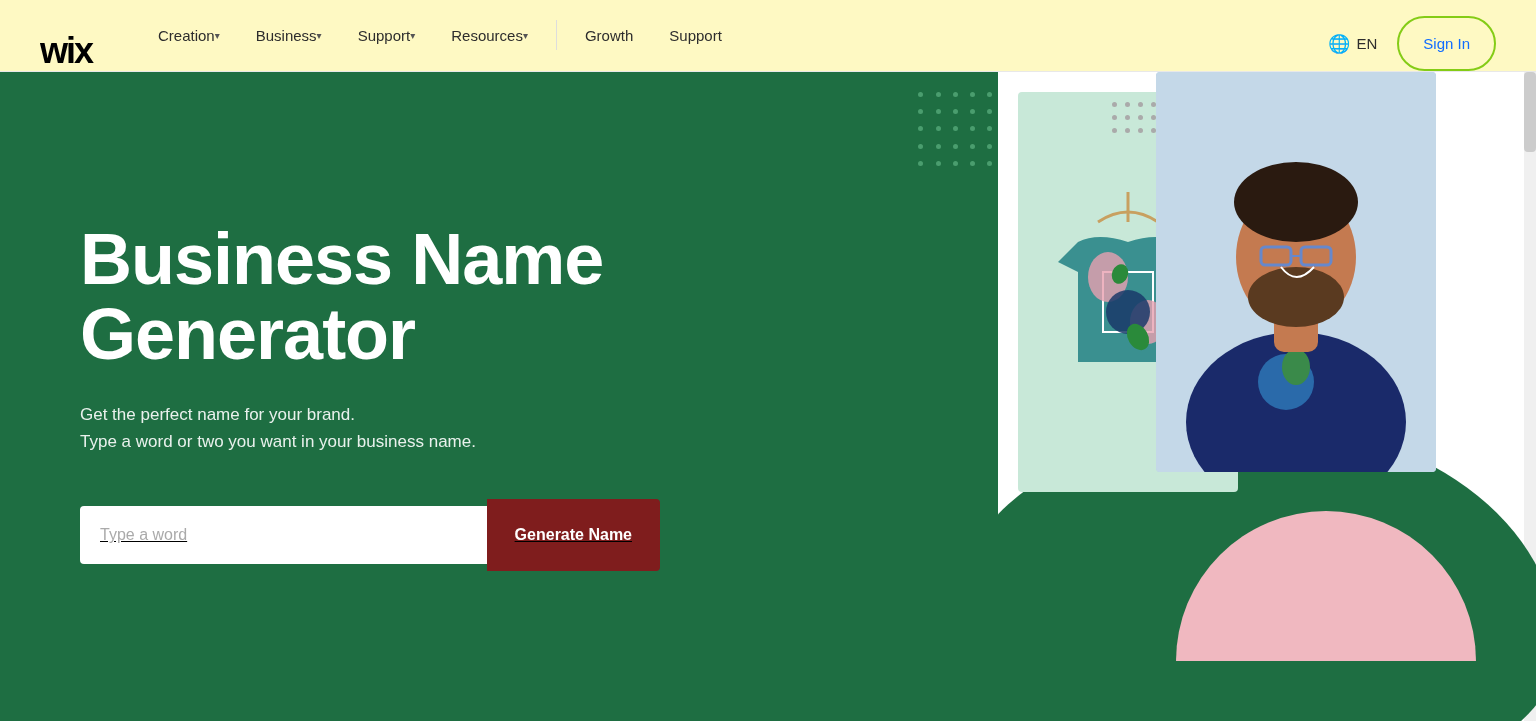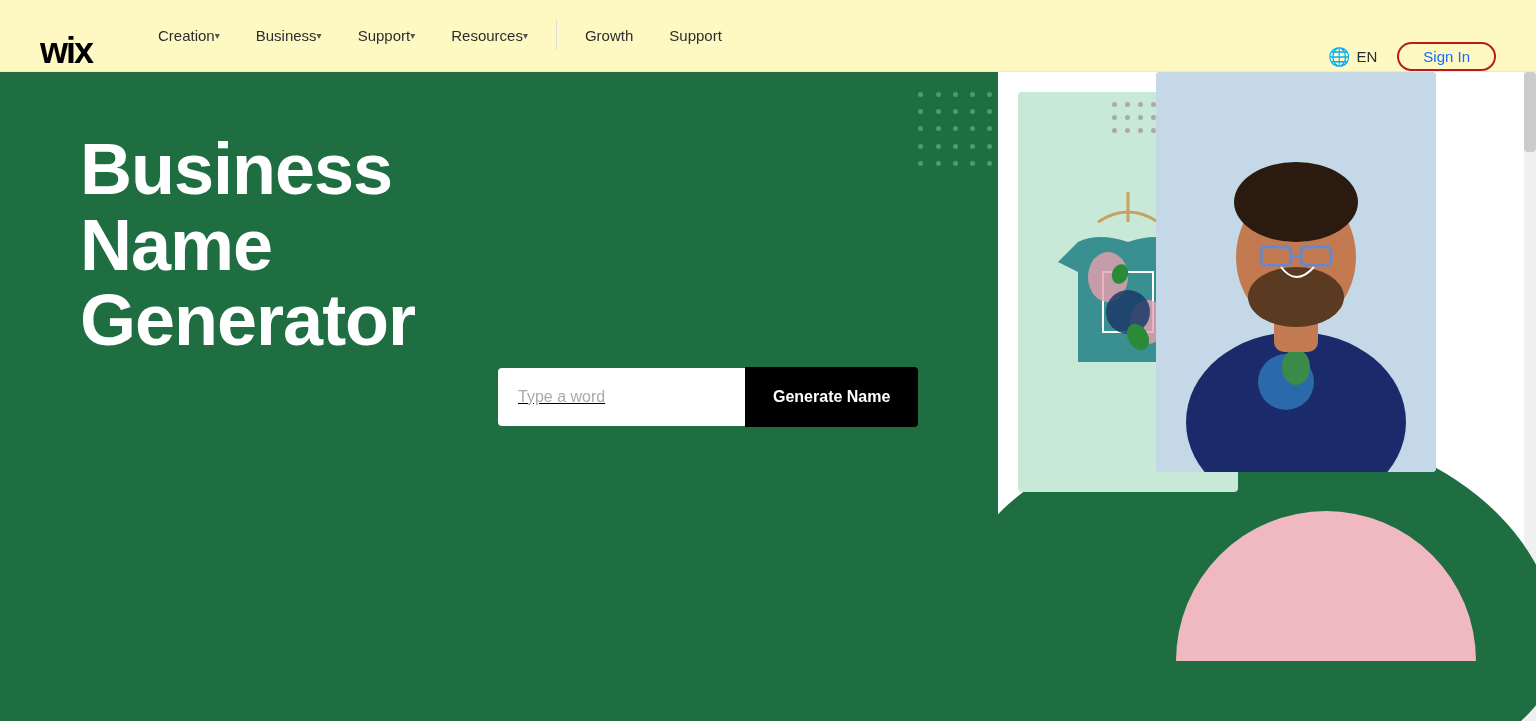--- a/index.html
+++ b/index.html
@@ -31,34 +31,34 @@
     .nav-plain { padding: 0 18px; }
     .nav-right {
       display: flex; align-items: center; gap: 20px; margin-left: auto;
     }
     .lang-btn {
       display: flex; align-items: center; gap: 6px;
       font-size: 15px; color: #2d2d2d; cursor: pointer;
     }
     .globe-icon { font-size: 18px; }
     .sign-in-btn {
-      border: 2px solid #b91c1c; border-radius: 30px;
-      padding: 4px 24px; font-size: 15px; color: #116dff;
+      border: 2px solid #84cc16; border-radius: 30px;
+      padding: 17px 24px; font-size: 15px; color: #116dff;
       background: transparent; cursor: pointer; font-weight: 500;
     }
 
     
     .hero {
       margin-top: 72px;
       width: 100%; height: calc(721px - 72px);
       display: flex; position: relative; overflow: hidden;
     }
     .hero-left {
       width: 65%; background: #1e6e42;
-      display: flex; 
+      display: flex; flex-direction: column;
       justify-content: center; padding: 60px 80px;
       position: relative; z-index: 2;
     }
     .hero-right {
       flex: 1; background: #fff;
       position: relative; overflow: hidden;
     }
     .hero-title {
       font-size: 72px; font-weight: 800; color: #fff;
       line-height: 1.05; margin-bottom: 28px;
@@ -74,22 +74,22 @@
       text-decoration: underline;
     }
     .search-input {
       flex: 1; height: 58px; padding: 0 20px;
       font-size: 16px; border: none; outline: none;
       background: #fff; color: #333;
       border-radius: 4px 0 0 4px;
     }
     .search-input::placeholder { color: #aaa; }
     .generate-btn {
-      height: 60px; padding: 0 28px;
-      background: #000000; color: #fff;
+      height: 72px; padding: 0 28px;
+      background: #7f1d1d; color: #fff;
       font-size: 16px; font-weight: 600;
       border: none; cursor: pointer;
       border-radius: 0 4px 4px 0;
       white-space: nowrap;
     }
 
     
     .dots-grid {
       position: absolute; right: 0; top: 20px;
       width: 80px; height: 80px;
@@ -208,20 +208,24 @@
   </div>
 </nav>
 
 <section class="hero">
 
   <div class="hero-left">
     <h1 class="hero-title">
       <span>Business Name</span><br>
       <span>Generator</span>
     </h1>
+    <p class="hero-subtitle">
+      <span>Get the perfect name for your brand.</span><br>
+      <span>Type a word or two you want in your business name.</span>
+    </p>
     <div class="search-row">
       <input class="search-input" type="text" placeholder="Type a word" style="">
       <button class="generate-btn">Generate Name</button>
     </div>
 
     <div class="dots-grid">
       <div class="dot"></div>
         <div class="dot"></div>
         <div class="dot"></div>
         <div class="dot"></div>

